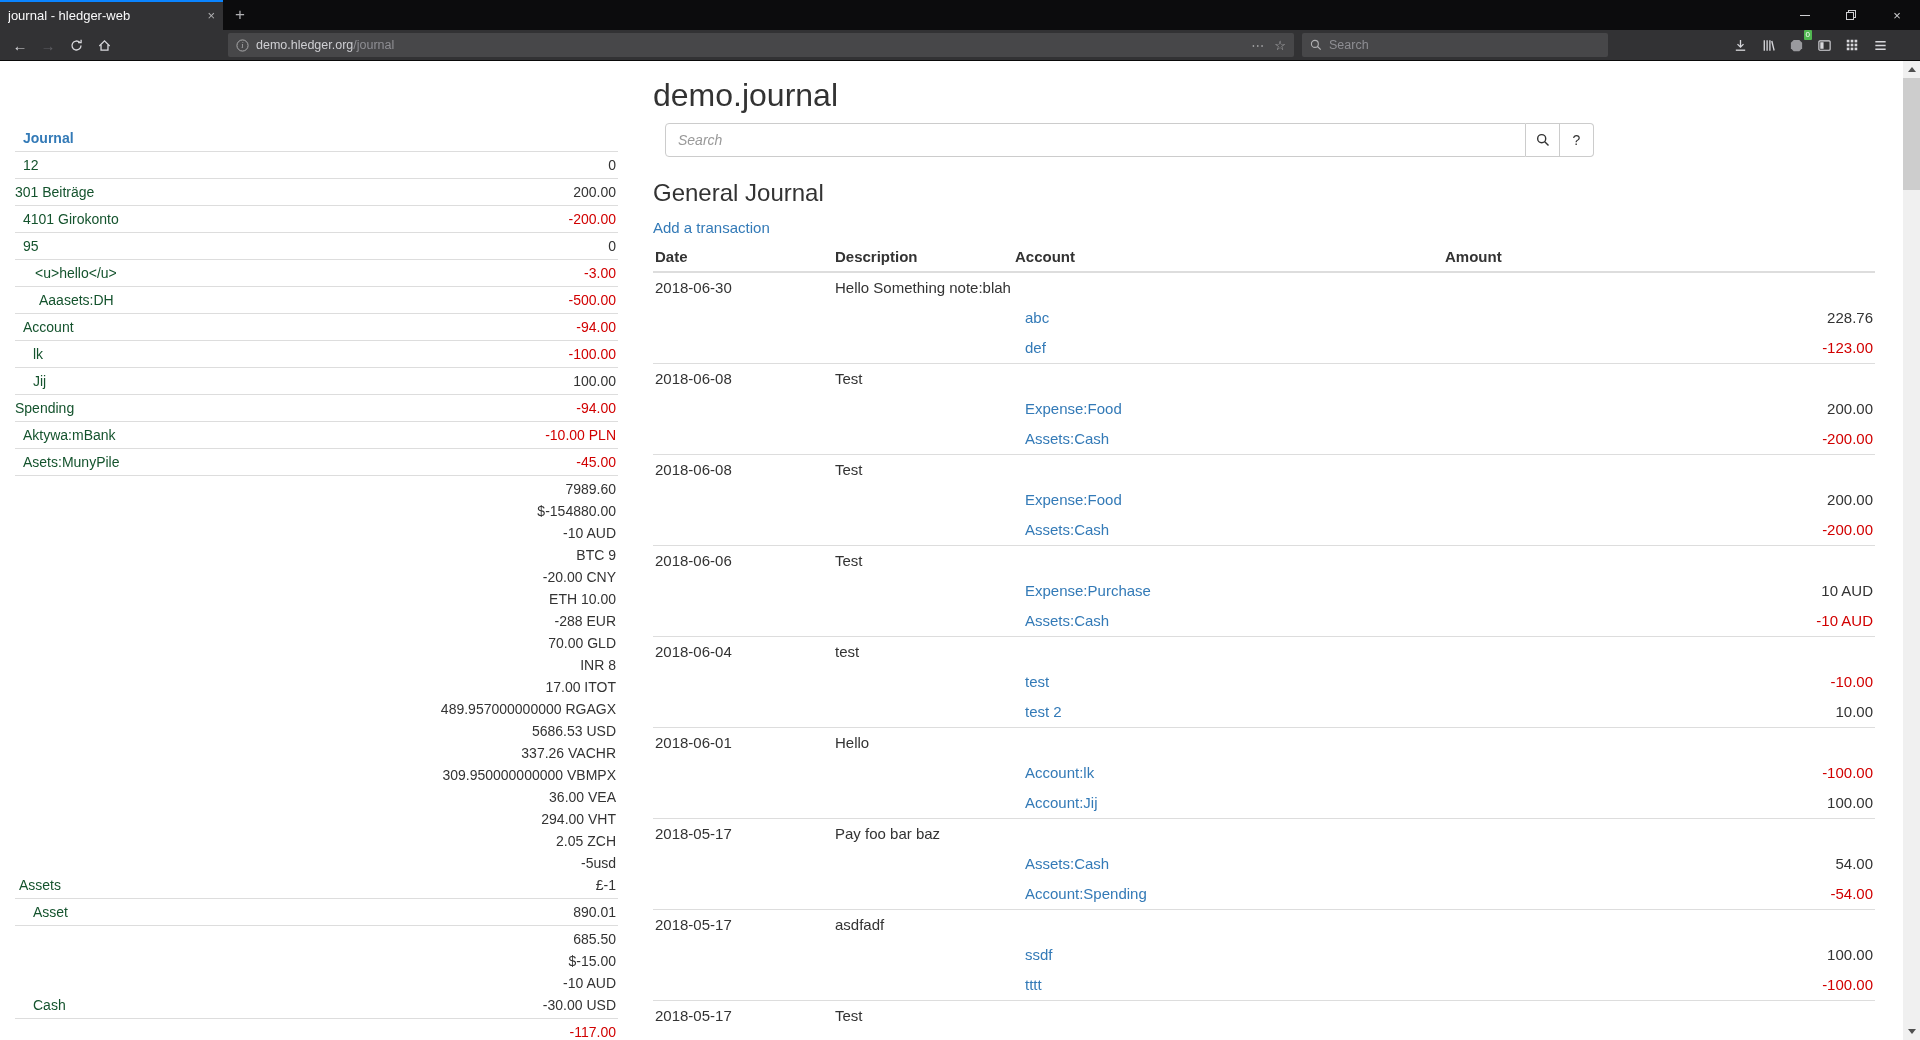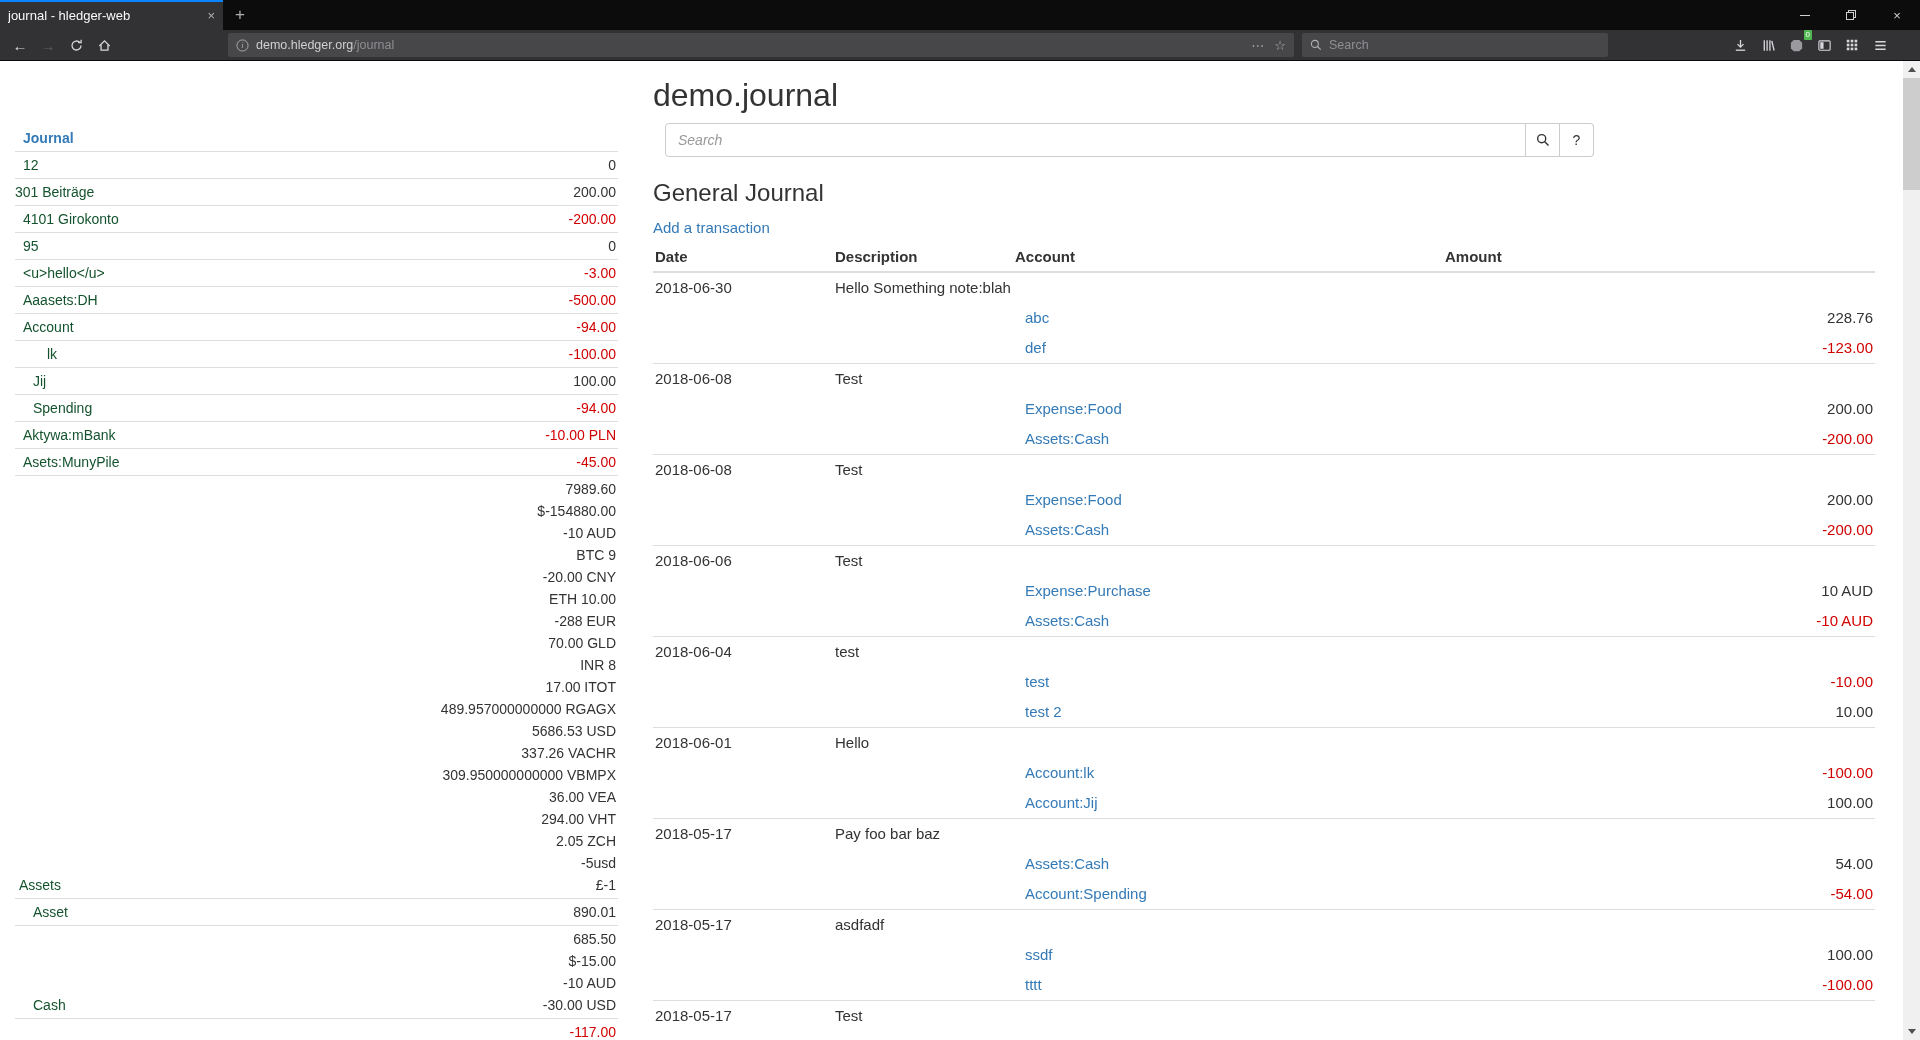--- a/index.html
+++ b/index.html
@@ -202,51 +202,51 @@
             <div class="sb-amt neg">-200.00</div>
           </div>
         </div>
         <div class="sb-row">
           <a class="sb-name" href="#" style="margin-left: 8px;">95</a>
           <div class="sb-amts">
             <div class="sb-amt">0</div>
           </div>
         </div>
         <div class="sb-row">
-          <a class="sb-name" href="#" style="margin-left: 8px;">&lt;u&gt;hello&lt;/u&gt;</a>
+          <a class="sb-name" href="#" style="margin-left: 20px;">&lt;u&gt;hello&lt;/u&gt;</a>
           <div class="sb-amts">
             <div class="sb-amt neg">-3.00</div>
           </div>
         </div>
         <div class="sb-row">
-          <a class="sb-name" href="#" style="margin-left: 8px;">Aaasets:DH</a>
+          <a class="sb-name" href="#" style="margin-left: 24px;">Aaasets:DH</a>
           <div class="sb-amts">
             <div class="sb-amt neg">-500.00</div>
           </div>
         </div>
         <div class="sb-row">
           <a class="sb-name" href="#" style="margin-left: 8px;">Account</a>
           <div class="sb-amts">
             <div class="sb-amt neg">-94.00</div>
           </div>
         </div>
         <div class="sb-row">
-          <a class="sb-name" href="#" style="margin-left: 32px;">lk</a>
+          <a class="sb-name" href="#" style="margin-left: 18px;">lk</a>
           <div class="sb-amts">
             <div class="sb-amt neg">-100.00</div>
           </div>
         </div>
         <div class="sb-row">
           <a class="sb-name" href="#" style="margin-left: 18px;">Jij</a>
           <div class="sb-amts">
             <div class="sb-amt">100.00</div>
           </div>
         </div>
         <div class="sb-row">
-          <a class="sb-name" href="#" style="margin-left: 18px;">Spending</a>
+          <a class="sb-name" href="#" style="">Spending</a>
           <div class="sb-amts">
             <div class="sb-amt neg">-94.00</div>
           </div>
         </div>
         <div class="sb-row">
           <a class="sb-name" href="#" style="margin-left: 8px;">Aktywa:mBank</a>
           <div class="sb-amts">
             <div class="sb-amt neg">-10.00 PLN</div>
           </div>
         </div>

